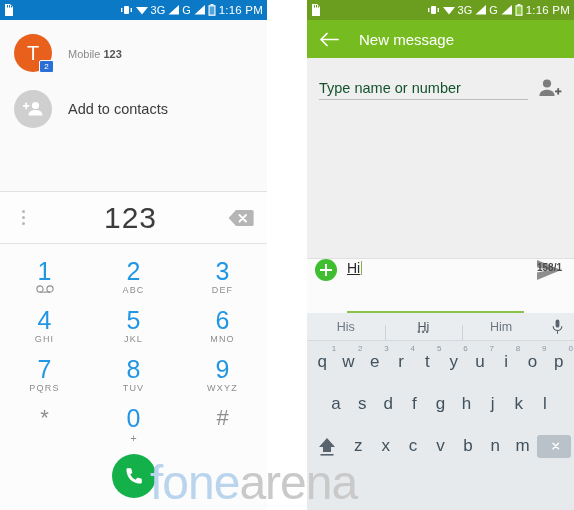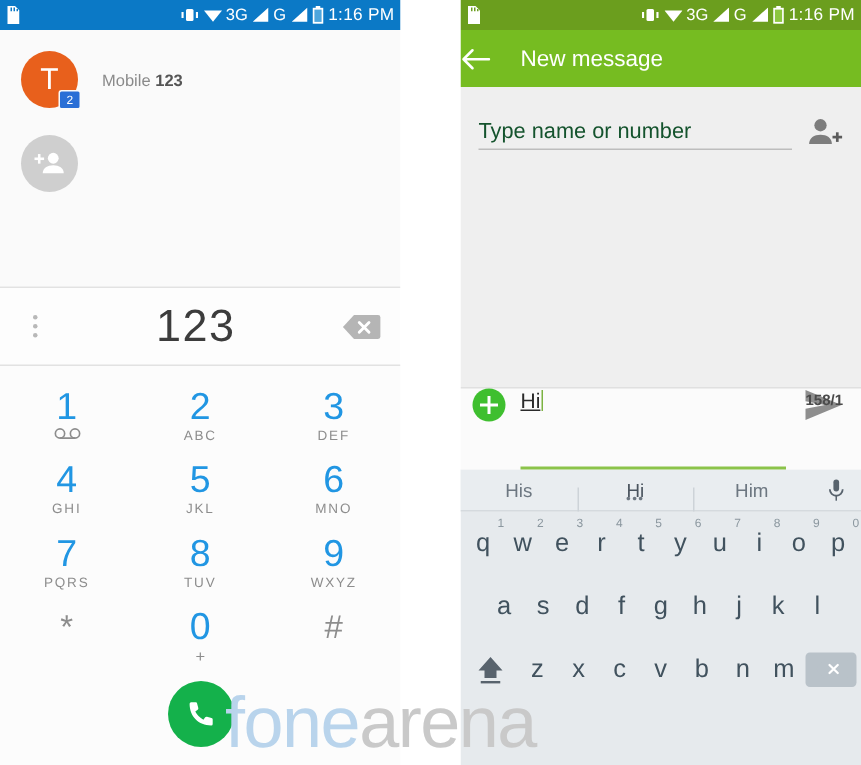--- a/index.html
+++ b/index.html
@@ -87,21 +87,21 @@
     position:absolute;left:150px;top:455px;z-index:30;
     font-size:48px;letter-spacing:-1px;pointer-events:none;
     font-family:"Liberation Sans", sans-serif;
   }
   .wm-a{color:#b9d4ec;}
   .wm-b{color:#c9c9c9;}
 
   
   .rt-header{
     height:38px;background:#76bc21;display:flex;align-items:center;
-    padding-left:0;color:#fff;
+    padding-left:12px;color:#fff;
   }
   .rt-title{font-size:15px;margin-left:20px;}
   .recipient{
     background:#efefef;height:52px;display:flex;align-items:flex-end;
     padding:0 12px 10px 12px;box-sizing:border-box;
   }
   .rec-input{
     flex:1;border-bottom:1px solid #bdbdbd;padding-bottom:3px;
     font-size:14.5px;color:#14532d;
   }
@@ -242,20 +242,21 @@
 
       <div class="addrow">
         <div class="addcircle">
           <svg width="22" height="18" viewBox="0 0 22 18">
             <circle cx="13.5" cy="5.5" r="3.6" fill="#fff"></circle>
             <path d="M6.5 15.5c0-3.6 3.1-5.4 7-5.4s7 1.8 7 5.4z" fill="#fff"></path>
             <rect x="1" y="5" width="6.4" height="1.7" fill="#fff"></rect>
             <rect x="3.3" y="2.7" width="1.7" height="6.4" fill="#fff"></rect>
           </svg>
         </div>
+        <div class="addlabel">Add to contacts</div>
       </div>
     </div>
 
     <div class="dial-display">
       <div class="overflow">
         <i></i>
           <i></i>
           <i></i>
       </div>
       <div class="dial-number">123</div>

